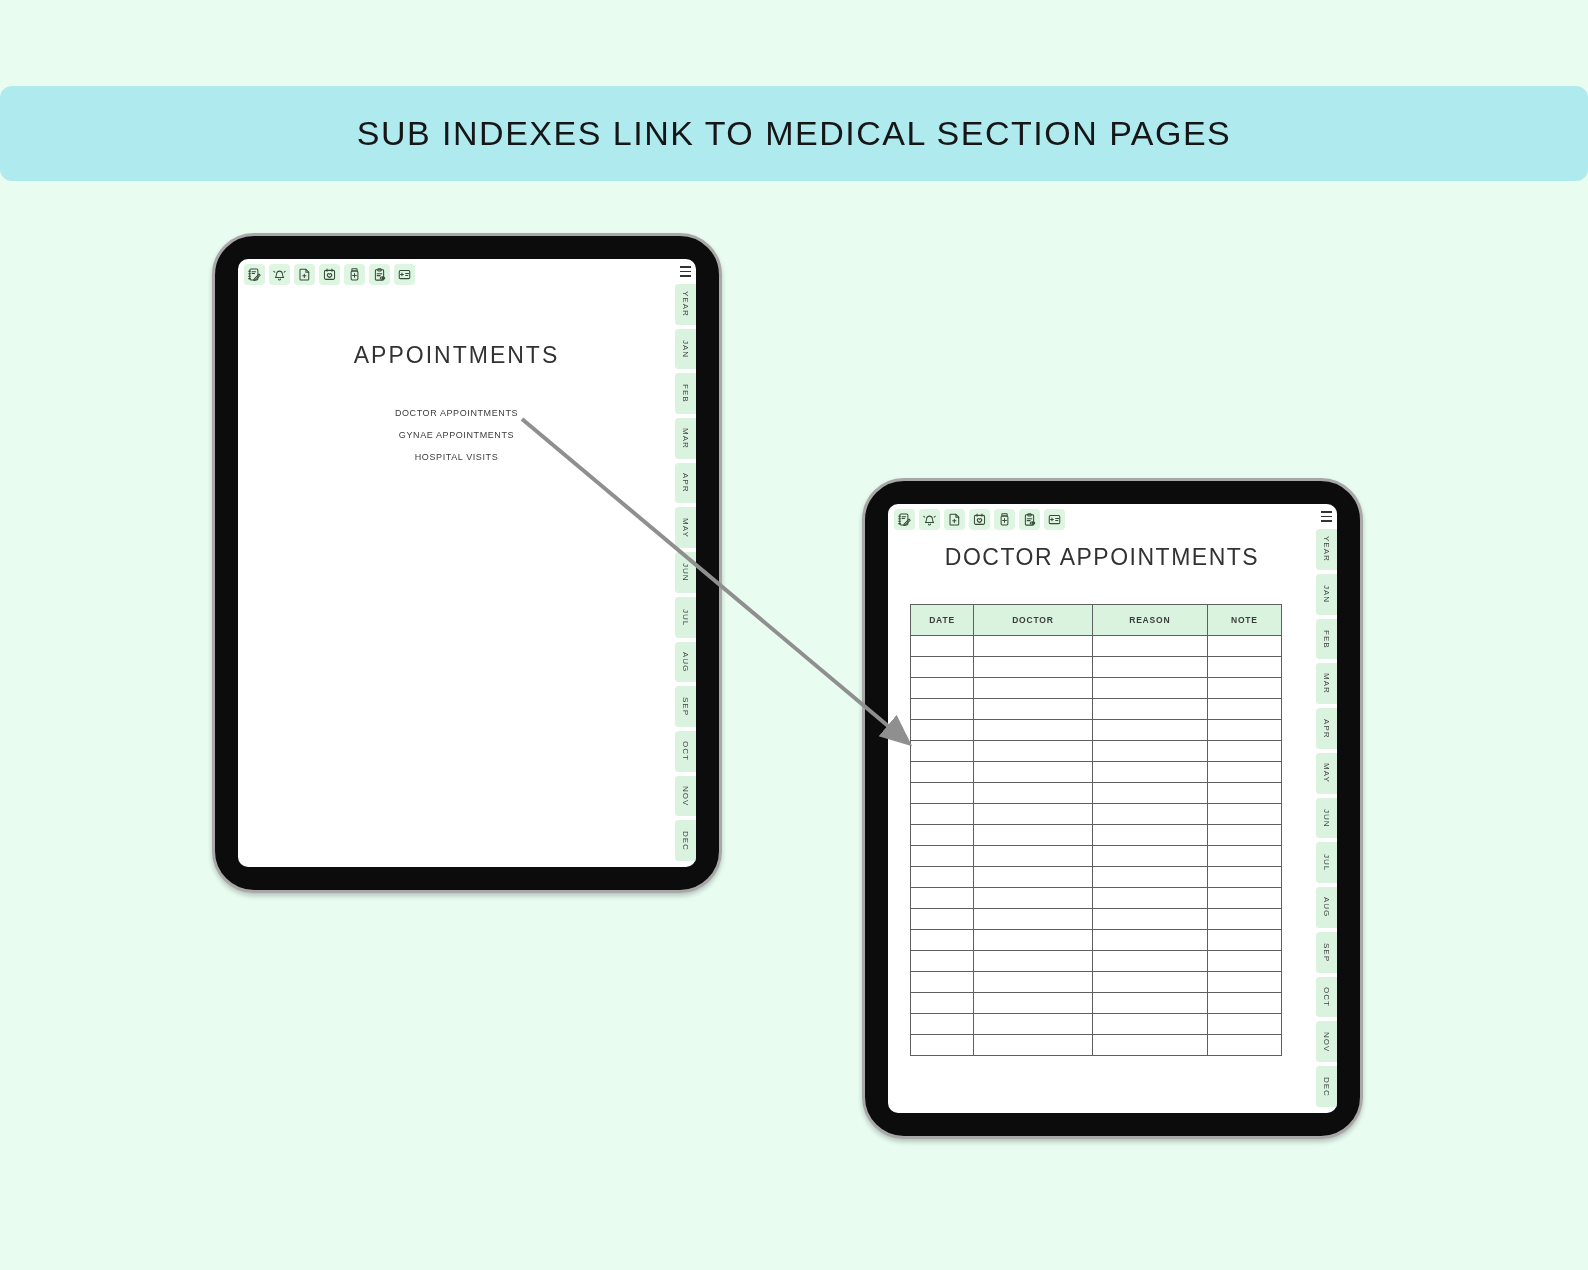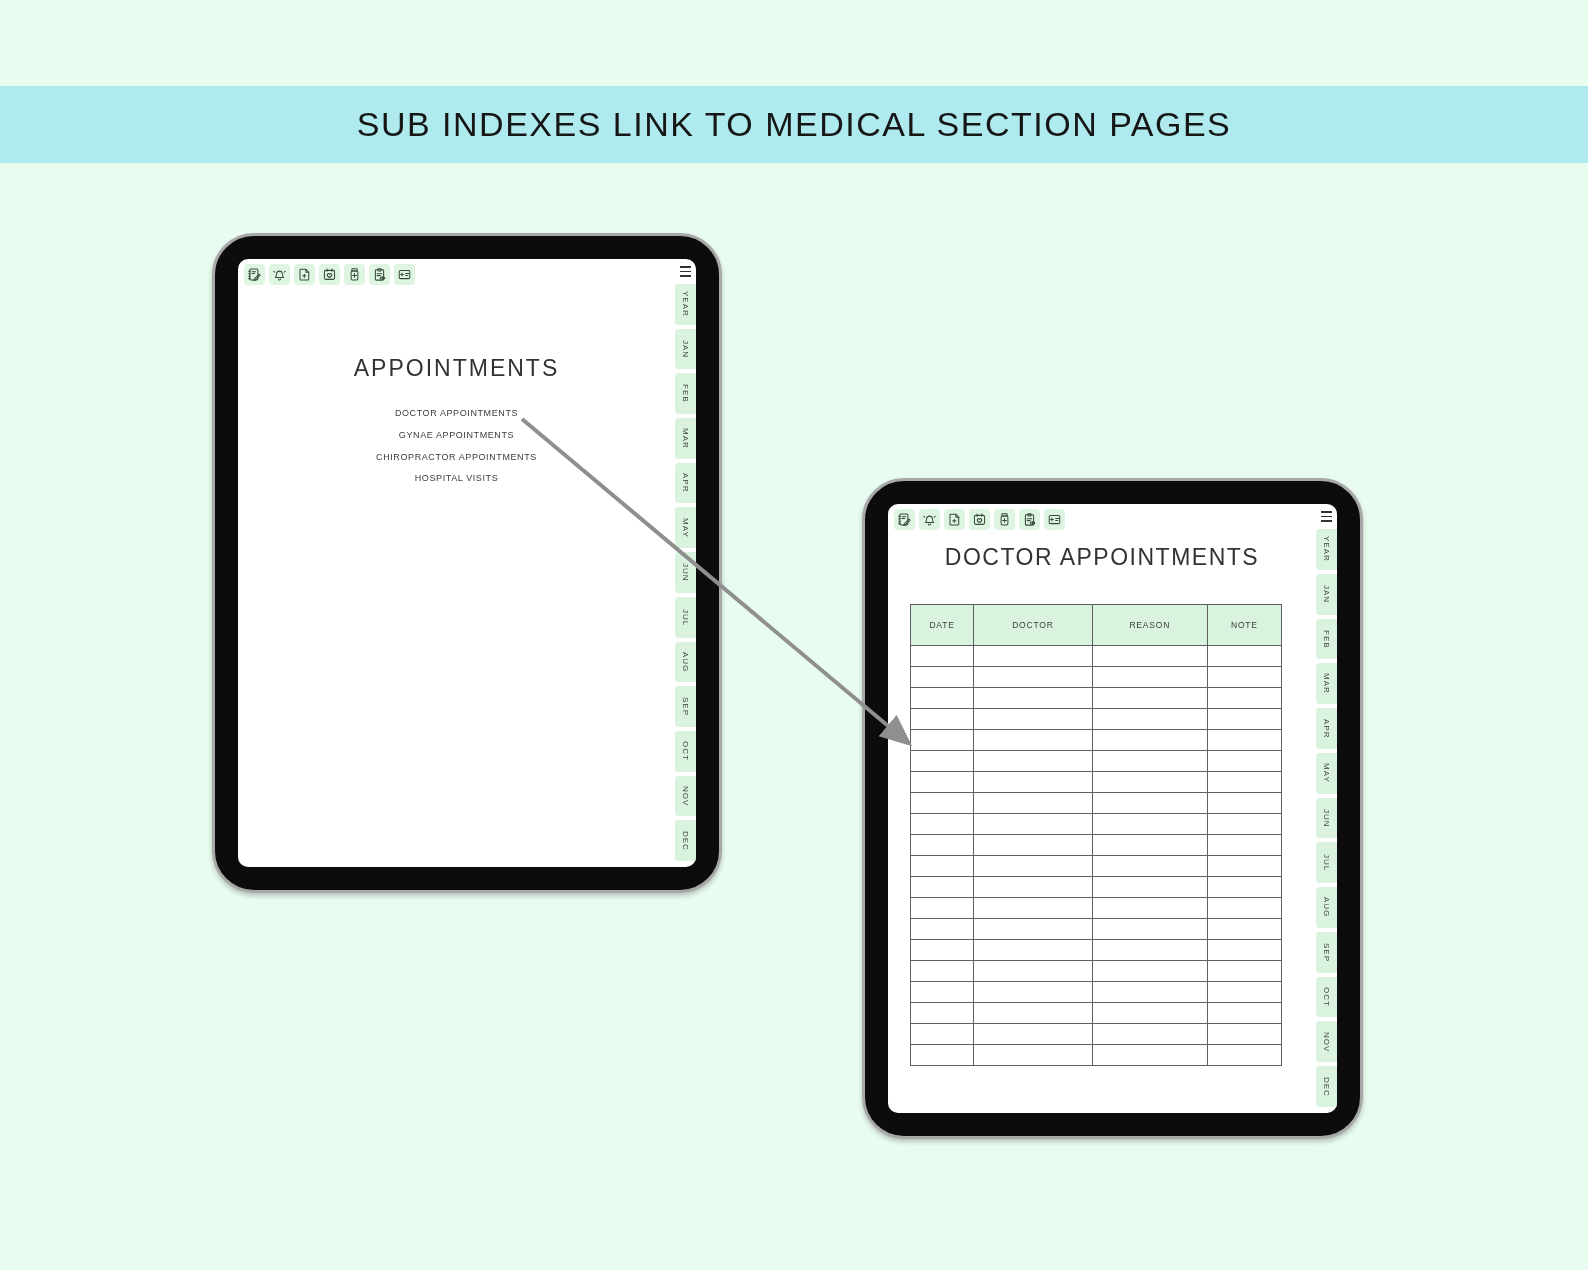--- a/index.html
+++ b/index.html
@@ -9,22 +9,22 @@
     --table-border:#5f5f5f; --screen-white:#ffffff;
   }
   *{margin:0;padding:0;box-sizing:border-box;}
   html,body{width:1588px;height:1270px;}
   body{
     position:relative;overflow:hidden;background:var(--page-bg);
     font-family:"Liberation Sans",sans-serif;color:var(--text-dark);
   }
   
   .banner{
-    position:absolute;left:0;top:86px;width:100%;height:77px;
-    background:var(--banner-bg);display:flex;align-items:center;justify-content:center;
+    position:absolute;left:0;top:86px;width:100%;height:95px;
+    background:var(--banner-bg);display:flex;align-items:center;justify-content:center;border-radius:12px;
   }
   .banner span{
     font-size:34px;letter-spacing:1.5px;font-weight:500;color:var(--banner-text);
   }
   
   .tablet{
     position:absolute;background:var(--bezel-black);
     border:3px solid var(--rim-gray);border-radius:42px;
     padding:23px;box-shadow:0 3px 5px rgba(0,0,0,.22);
   }
@@ -58,39 +58,39 @@
   .tab{
     flex:1;background:var(--tab-green);border-radius:3.5px 0 0 3.5px;
     display:flex;align-items:center;justify-content:center;
     writing-mode:vertical-rl;font-size:8px;letter-spacing:1px;color:#454545;cursor:pointer;
   }
   
   .page-title{
     position:absolute;left:0;right:21px;text-align:center;
     font-weight:500;color:var(--text-dark);
   }
-  .index-title{top:96px;font-size:23px;letter-spacing:2px;}
+  .index-title{top:83px;font-size:23px;letter-spacing:2px;}
   .section-title{top:40px;font-size:23px;letter-spacing:1.5px;}
   .index-list{
     position:absolute;top:144px;left:0;right:21px;
     display:flex;flex-direction:column;text-align:center;
   }
   .index-link{
     display:block;height:21.8px;line-height:21.8px;
     font-size:9px;letter-spacing:0.6px;color:#3a3a3a;text-decoration:none;cursor:pointer;
   }
   
   .appt-table{
     position:absolute;left:22px;top:100px;width:372px;
     border-collapse:collapse;table-layout:fixed;
   }
   .appt-table th,.appt-table td{border:1px solid var(--table-border);}
   .appt-table th{
-    background:var(--tab-green);height:41px;
-    font-size:8.5px;letter-spacing:0.8px;font-weight:400;color:#3b3b3b;
+    background:var(--tab-green);height:31px;
+    font-size:8.5px;letter-spacing:0.8px;font-weight:700;color:#3b3b3b;
   }
   .appt-table td{height:21px;}
   
   .arrow-overlay{position:absolute;left:0;top:0;z-index:10;pointer-events:none;}
   .tablet{z-index:2;}
 </style>
 </head>
 <body>
 
 <svg class="arrow-overlay" width="1588" height="1270">
@@ -163,21 +163,20 @@
           </svg>
         </button>
     </div>
 
     <h1 class="page-title index-title">APPOINTMENTS</h1>
 
     <nav class="index-list">
 
     <a class="index-link">DOCTOR APPOINTMENTS</a>
         <a class="index-link">GYNAE APPOINTMENTS</a>
-        <a class="index-link">CHIROPRACTOR APPOINTMENTS</a>
         <a class="index-link">HOSPITAL VISITS</a>
       </nav>
 
     <aside class="rail">
       <button class="hamburger">
           <span></span>
           <span></span>
           <span></span>
         </button>
       <div class="rail-tabs">

